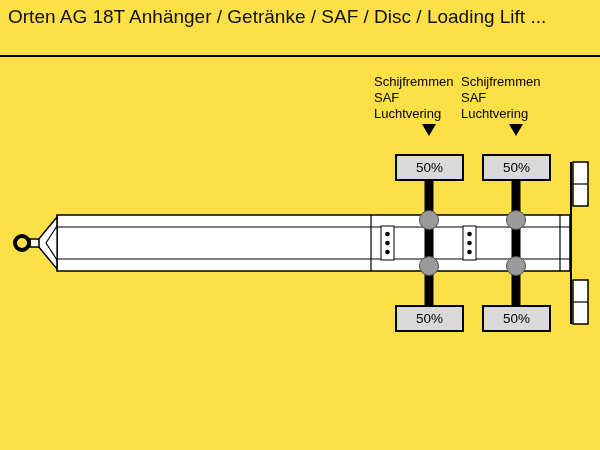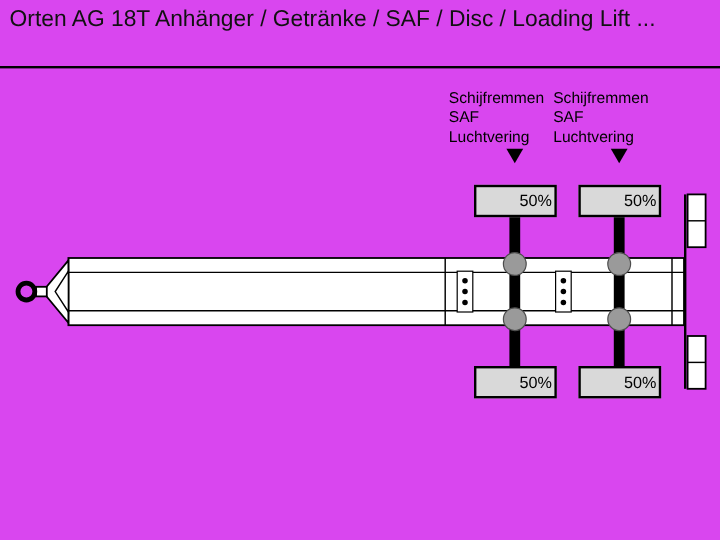--- a/index.html
+++ b/index.html
@@ -5,21 +5,21 @@
   html, body {
     margin: 0;
     padding: 0;
     background: #ffffff;
     font-family: "Liberation Sans", sans-serif;
   }
   .screen {
     position: relative;
     width: 600px;
     height: 450px;
-    background: #d946ef;
+    background: #fde047;
     overflow: hidden;
   }
   .page-title {
     position: absolute;
     left: 8px;
     top: 6px;
     font-size: 19px;
     color: #111111;
     white-space: nowrap;
   }
@@ -56,24 +56,24 @@
   }
   .axle-label-1 { left: 374px; }
   .axle-label-2 { left: 461px; }
   .load-box {
     position: absolute;
     box-sizing: border-box;
     width: 69px;
     height: 27px;
     background: #d9d9d9;
     border: 2px solid #000000;
+    text-align: center;
     font-size: 13.5px;
     line-height: 23px;
     color: #000000;
-    padding-left: 36px;
   }
   .load-box-t1 { left: 395px; top: 154px; }
   .load-box-t2 { left: 482px; top: 154px; }
   .load-box-b1 { left: 395px; top: 305px; }
   .load-box-b2 { left: 482px; top: 305px; }
 </style>
 </head>
 <body>
 
 <div class="screen">

